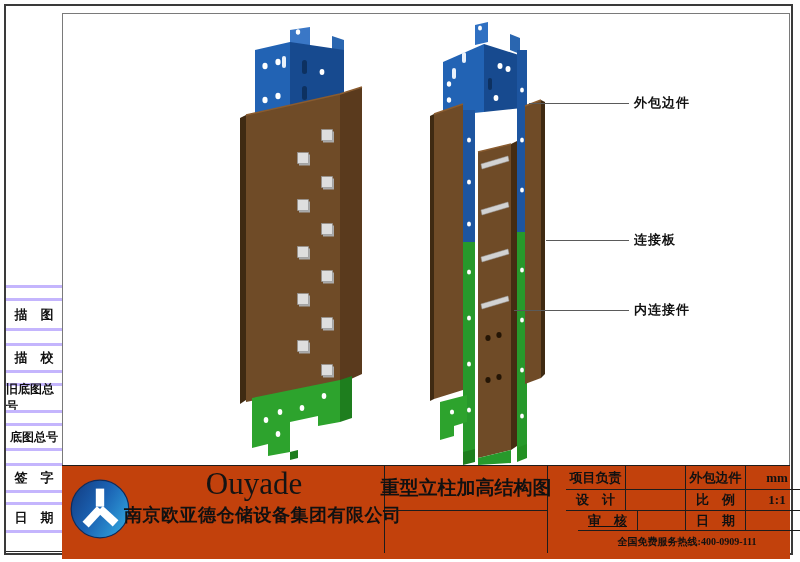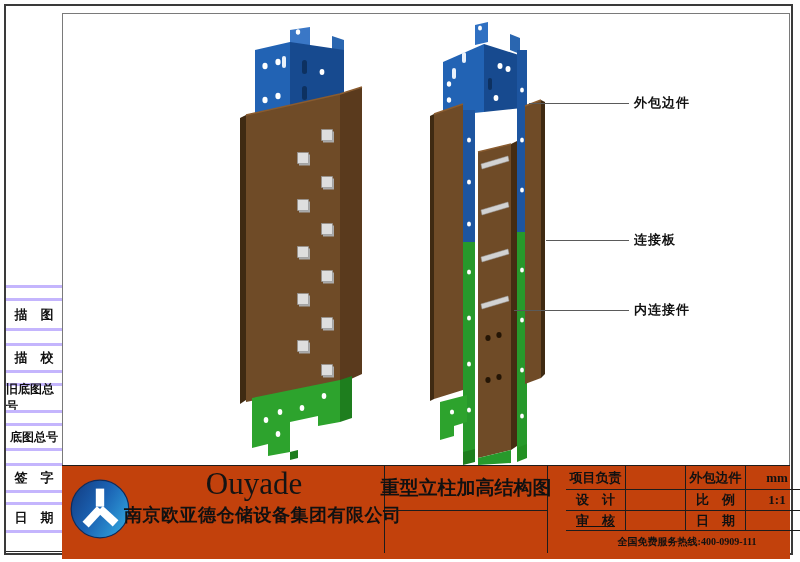--- a/index.html
+++ b/index.html
@@ -295,21 +295,21 @@
       <div class="cell" style="left:0;   top:0;  width:60px; height:24px;">项目负责</div>
       <div class="cell" style="left:60px; top:0;  width:60px; height:24px;"></div>
       <div class="cell" style="left:120px;top:0;  width:60px; height:24px;">外包边件</div>
       <div class="cell no-r" style="left:180px;top:0; width:62px; height:24px;">mm</div>
 
       <div class="cell" style="left:0;   top:24px; width:60px; height:21px;">设　计</div>
       <div class="cell" style="left:60px; top:24px; width:60px; height:21px;"></div>
       <div class="cell" style="left:120px;top:24px; width:60px; height:21px;">比　例</div>
       <div class="cell no-r" style="left:180px;top:24px; width:62px; height:21px;text-align:right;">1:1</div>
 
-      <div class="cell" style="left:0;   top:45px; width:60px; height:20px;text-decoration:underline;">审　核</div>
+      <div class="cell" style="left:12px;   top:45px; width:60px; height:20px;text-decoration:underline;">审　核</div>
       <div class="cell" style="left:60px; top:45px; width:60px; height:20px;"></div>
       <div class="cell" style="left:120px;top:45px; width:60px; height:20px;">日　期</div>
       <div class="cell no-r" style="left:180px;top:45px; width:62px; height:20px;"></div>
 
       <div class="hotline">全国免费服务热线:400-0909-111</div>
     </div>
   </div>
 
 </div>
 

